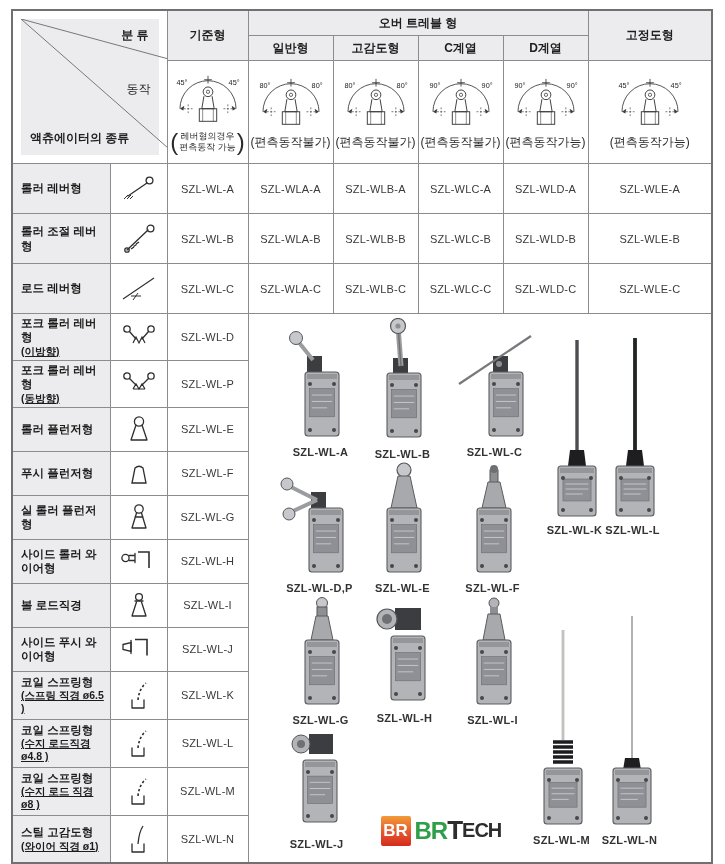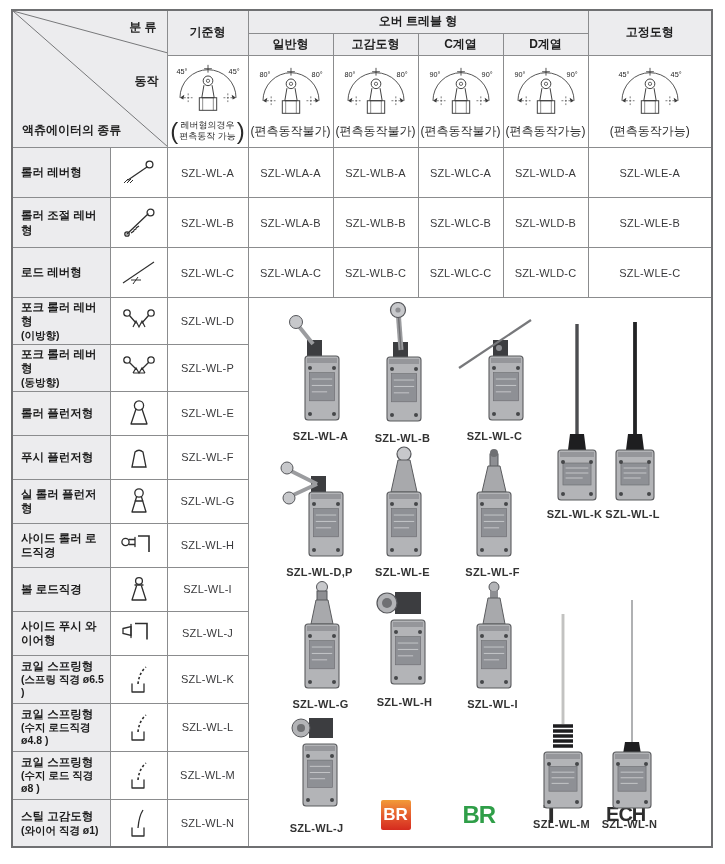--- a/index.html
+++ b/index.html
@@ -3,40 +3,40 @@
 <meta charset="utf-8">
 <style>
   html,body{margin:0;padding:0;background:#fff;}
   .page{position:relative;width:725px;height:864px;background:#fff;
         font-family:"Liberation Sans","DejaVu Sans",sans-serif;color:#222;overflow:hidden;}
   table.main{position:absolute;left:11px;top:9px;border-collapse:collapse;table-layout:fixed;
         border:2px solid #6f7072;}
   td{border:1px solid #8b8c8e;padding:0;vertical-align:middle;text-align:center;overflow:hidden;}
   td.hdr{background:#ececee;font-size:12px;font-weight:700;color:#1e1e1e;}
   td.lbl{background:#ececee;font-size:11.5px;font-weight:600;text-align:left;padding:2px 4px 2px 8px;color:#1c1c1c;line-height:1.25;}
-  td.lbl .sub{font-size:10.5px;font-weight:600;}
+  td.lbl .sub{font-size:10.5px;font-weight:600;text-decoration:underline;}
   td.code{font-size:11px;color:#3a3a3c;letter-spacing:.2px;background:#fff;}
   td.iconc{background:#fff;}
   td.act{background:#fff;vertical-align:middle;}
   .act-cap{font-size:12px;color:#2a2a2a;margin-top:1px;}
   .paren-cap{display:flex;align-items:center;justify-content:center;gap:1px;}
   .paren-cap .par{font-size:24px;font-weight:300;color:#2a2a2a;line-height:1;}
   .paren-cap .lines{font-size:9px;line-height:1.25;color:#2a2a2a;}
   
   .corner{position:relative;background:#ececee;height:100%;}
   .corner svg{position:absolute;inset:0;}
   .corner .t1{position:absolute;right:10px;top:8px;font-size:12px;font-weight:700;}
-  .corner .t2{position:absolute;right:8px;top:62px;font-size:12px;font-weight:700;}
+  .corner .t2{position:absolute;right:8px;top:62px;font-size:12px;font-weight:400;}
   .corner .t3{position:absolute;left:9px;bottom:8px;font-size:12px;font-weight:700;}
   
   .photo-cell{background:#fff;vertical-align:top;}
   .photo-area{position:relative;width:100%;height:100%;}
   .fig{position:absolute;text-align:center;}
   .fig .cap{font-size:11px;font-weight:600;color:#333;letter-spacing:.3px;margin-top:2px;}
-  .logo{position:absolute;display:flex;align-items:center;gap:48px;}
+  .logo{position:absolute;display:flex;align-items:center;}
   .logo .box{display:inline-flex;align-items:center;justify-content:center;width:30px;height:30px;
      background:linear-gradient(180deg,#f29b38 0%,#e4572e 55%,#d52b1e 100%);
      color:#fff;font-weight:800;font-size:17px;border-radius:2px;}
   .logo .green{color:#2f9e48;font-weight:800;font-size:24px;margin-left:4px;letter-spacing:-1px;}
   .logo .dk-t{color:#2d2d2d;font-weight:800;font-size:26px;letter-spacing:-1px;}
   .logo .dk-e{color:#2d2d2d;font-weight:800;font-size:20px;letter-spacing:-1px;}
   .icon-wrap svg{display:block;margin:0 auto;}
 </style>
 </head>
 <body>
@@ -49,21 +49,21 @@
         <col style="width:81px">
     <col style="width:85px">
         <col style="width:85px">
         <col style="width:85px">
         <col style="width:85px">
     <col style="width:124px">
   </colgroup>
 
   <tbody>
         <tr style="height:23px">
-    <td rowspan="3" colspan="2" style="padding:0">
+    <td rowspan="3" colspan="2" style="padding:8px">
       <div class="corner" style="width:100%;height:136px">
         <svg width="155" height="136" viewBox="0 0 155 136">
           <line x1="0" y1="0" x2="155" y2="42" stroke="#77787a" stroke-width="1"></line>
           <line x1="0" y1="0" x2="155" y2="136" stroke="#77787a" stroke-width="1"></line>
         </svg>
         <div class="t1">분 류</div>
         <div class="t2">동작</div>
         <div class="t3">액츄에이터의 종류</div>
       </div>
     </td>
@@ -499,21 +499,21 @@
     <td class="lbl">실 롤러 플런저형</td>
     <td class="iconc icon-wrap">
             <svg width="40" height="30" viewBox="0 0 40 30">
    <circle cx="20" cy="7" r="4.2" fill="none" stroke="#2e2e2e" stroke-width="1.3" stroke-linecap="round"></circle>
    <path d="M13,26 L17.5,11 M27,26 L22.5,11 M13,26 h14 M16,15 h8" fill="none" stroke="#2e2e2e" stroke-width="1.3" stroke-linecap="round"></path>
             </svg>
           </td>
     <td class="code">SZL-WL-G</td>
   </tr>
   <tr style="height:44px">
-    <td class="lbl">사이드 롤러 로드직경</td>
+    <td class="lbl">사이드 롤러 와이어형</td>
     <td class="iconc icon-wrap">
             <svg width="40" height="30" viewBox="0 0 40 30">
    <circle cx="6.5" cy="12" r="3.6" fill="none" stroke="#2e2e2e" stroke-width="1.3" stroke-linecap="round"></circle>
    <path d="M10,9.5 h6 M10,14.5 h6 M16,7.5 v9" fill="none" stroke="#2e2e2e" stroke-width="1.3" stroke-linecap="round"></path>
    <path d="M19,6 h11 v16" fill="none" stroke="#2e2e2e" stroke-width="1.6"></path>
             </svg>
           </td>
     <td class="code">SZL-WL-H</td>
   </tr>
   <tr style="height:44px">

